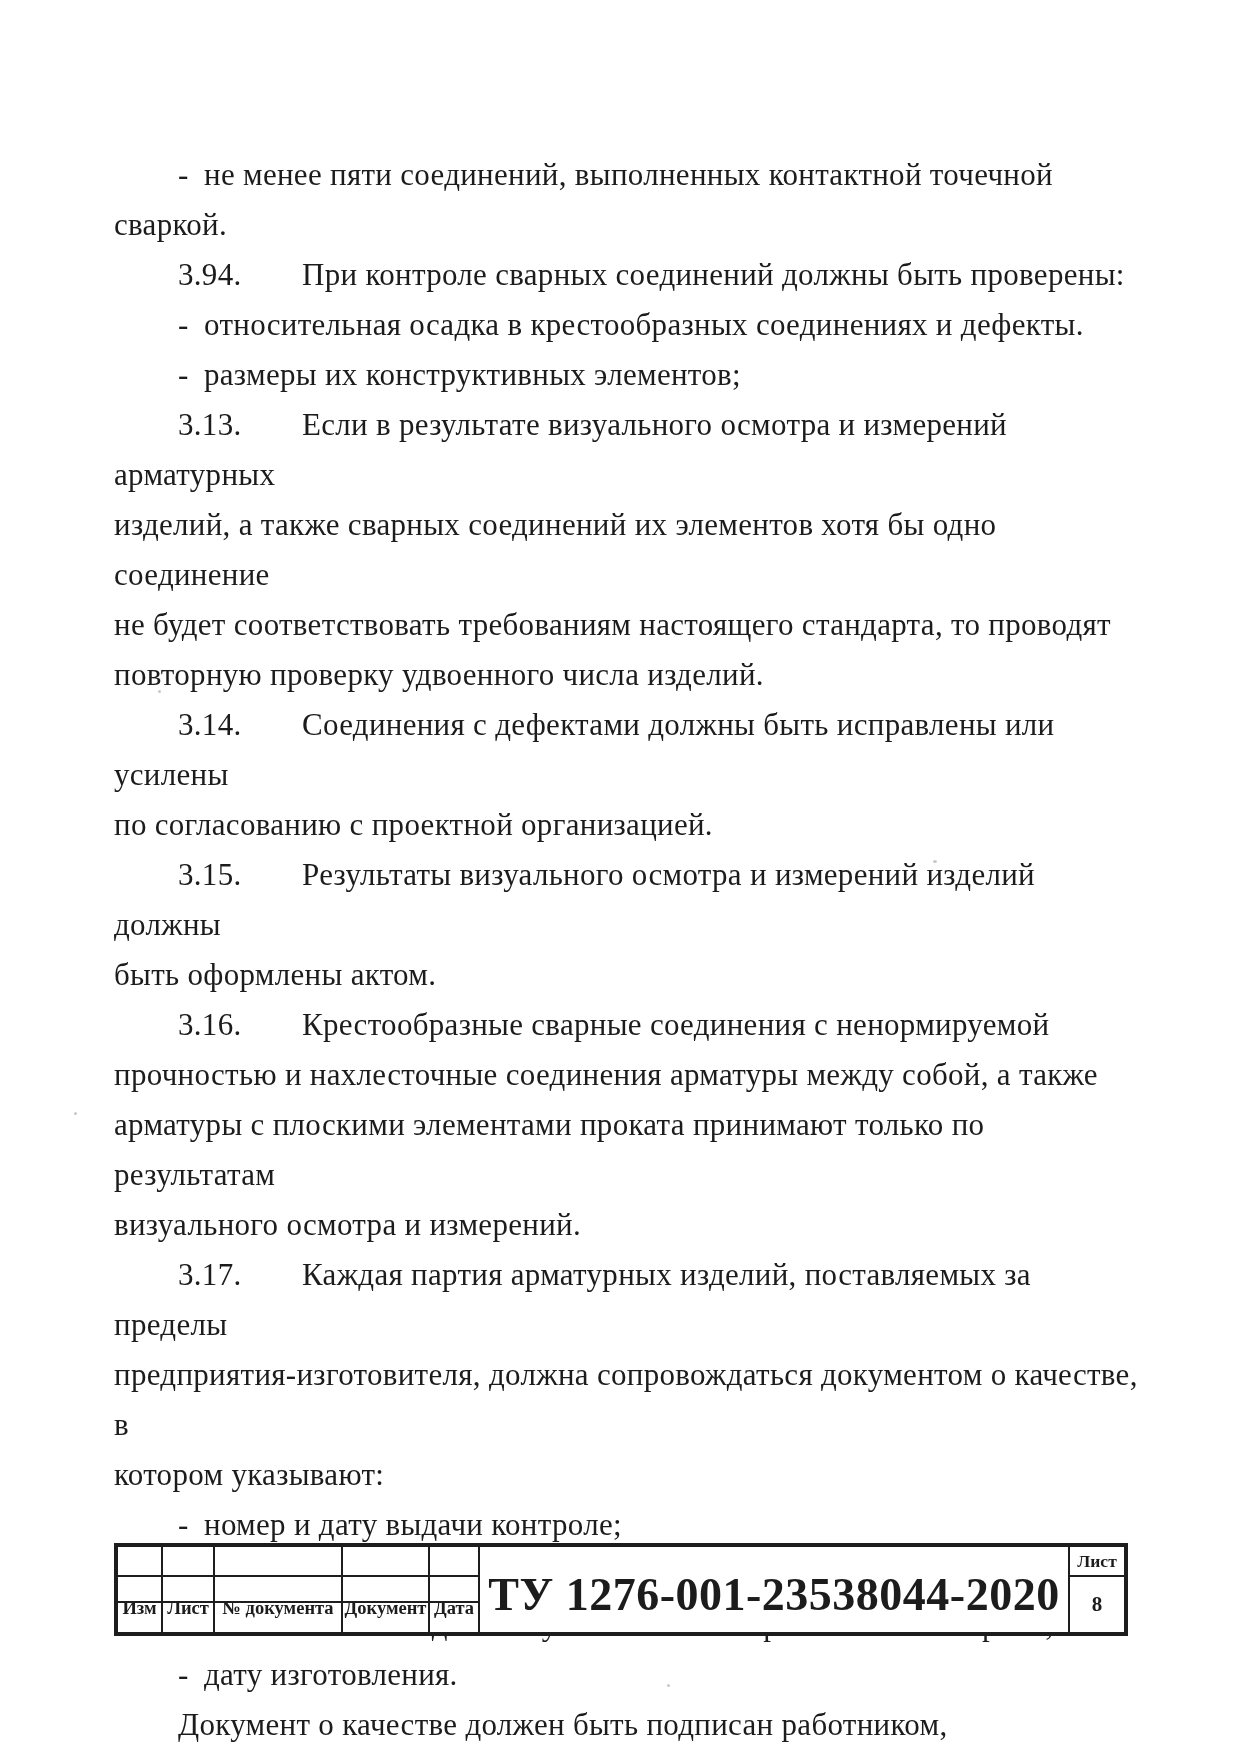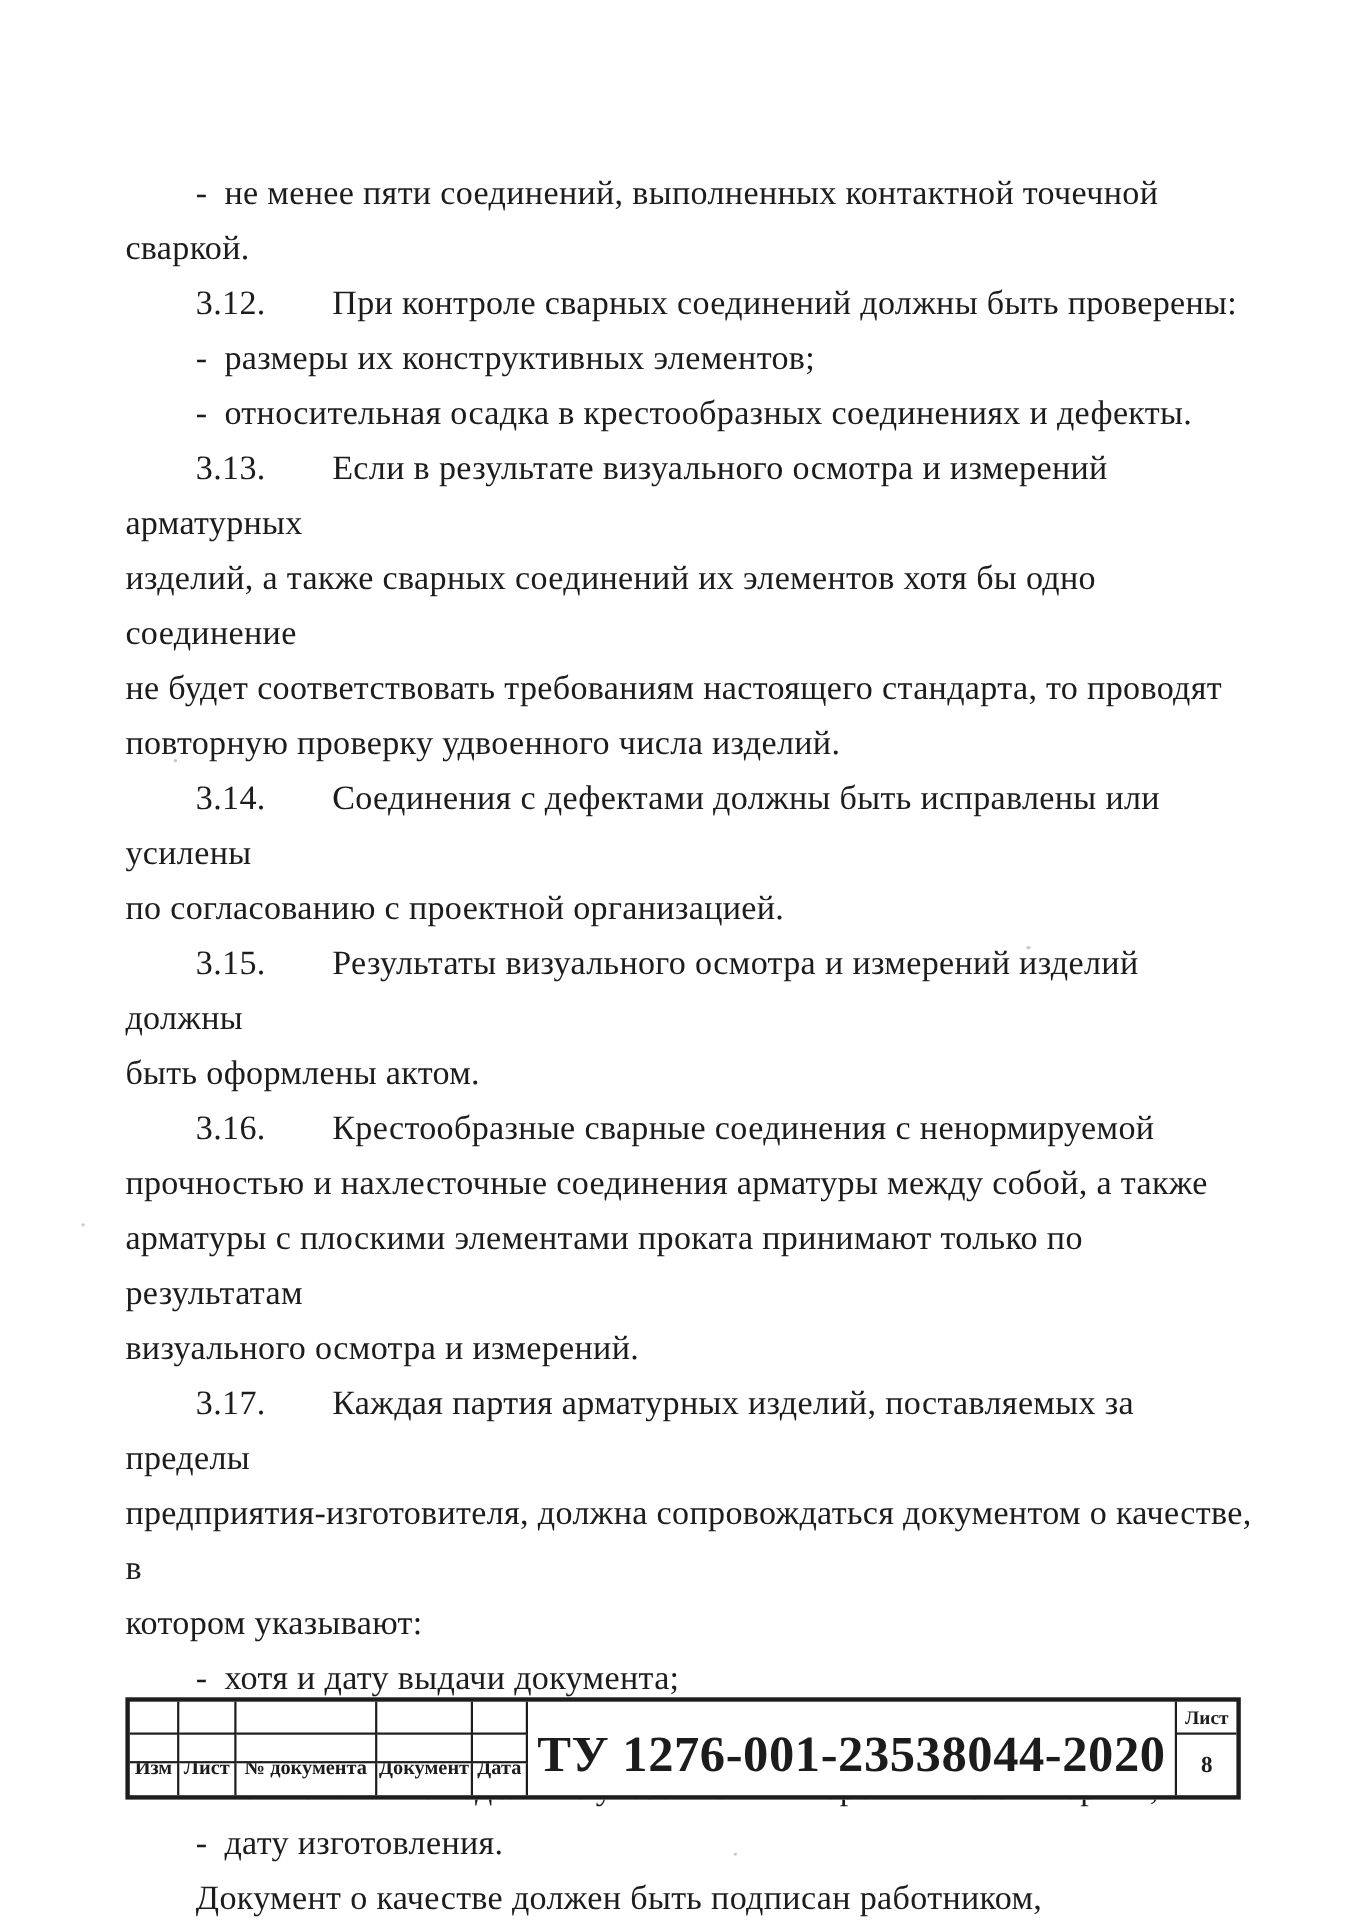--- a/index.html
+++ b/index.html
@@ -79,25 +79,25 @@
 </style>
 </head>
 <body>
 
 <div class="page">
 
   <div class="text-body">
 
     <p class="para"><span class="dash">-</span><span class="ptext">не менее пяти соединений, выполненных контактной точечной сваркой.</span></p>
 
-    <p class="para"><span class="num">3.12.</span><span class="ptext">При контроле сварных соединений должны быть проверены:</span></p>
+    <p class="para"><span class="num">3.94.</span><span class="ptext">При контроле сварных соединений должны быть проверены:</span></p>
+
+    <p class="para"><span class="dash">-</span><span class="ptext">относительная осадка в крестообразных соединениях и дефекты.</span></p>
 
     <p class="para"><span class="dash">-</span><span class="ptext">размеры их конструктивных элементов;</span></p>
-
-    <p class="para"><span class="dash">-</span><span class="ptext">относительная осадка в крестообразных соединениях и дефекты.</span></p>
 
     <p class="para"><span class="num">3.13.</span><span class="ptext">Если в результате визуального осмотра и измерений арматурных
 изделий, а также сварных соединений их элементов хотя бы одно соединение
 не будет соответствовать требованиям настоящего стандарта, то проводят
 повторную проверку удвоенного числа изделий.</span></p>
 
     <p class="para"><span class="num">3.14.</span><span class="ptext">Соединения с дефектами должны быть исправлены или усилены
 по согласованию с проектной организацией.</span></p>
 
     <p class="para"><span class="num">3.15.</span><span class="ptext">Результаты визуального осмотра и измерений изделий должны
@@ -105,21 +105,21 @@
 
     <p class="para"><span class="num">3.16.</span><span class="ptext">Крестообразные сварные соединения с ненормируемой
 прочностью и нахлесточные соединения арматуры между собой, а также
 арматуры с плоскими элементами проката принимают только по результатам
 визуального осмотра и измерений.</span></p>
 
     <p class="para"><span class="num">3.17.</span><span class="ptext">Каждая партия арматурных изделий, поставляемых за пределы
 предприятия-изготовителя, должна сопровождаться документом о качестве, в
 котором указывают:</span></p>
 
-    <p class="para"><span class="dash">-</span><span class="ptext">хотя и дату выдачи документа;</span></p>
+    <p class="para"><span class="dash">-</span><span class="ptext">номер и дату выдачи контроле;</span></p>
 
     <p class="para"><span class="dash">-</span><span class="ptext">номер партии;</span></p>
 
     <p class="para"><span class="dash">-</span><span class="ptext">наименование изделий с указанием их марок и числа в партии;</span></p>
 
     <p class="para"><span class="dash">-</span><span class="ptext">дату изготовления.</span></p>
 
     <p class="para"><span class="ptext">Документ о качестве должен быть подписан работником, ответственным
 за приемочный контроль.</span></p>
 

